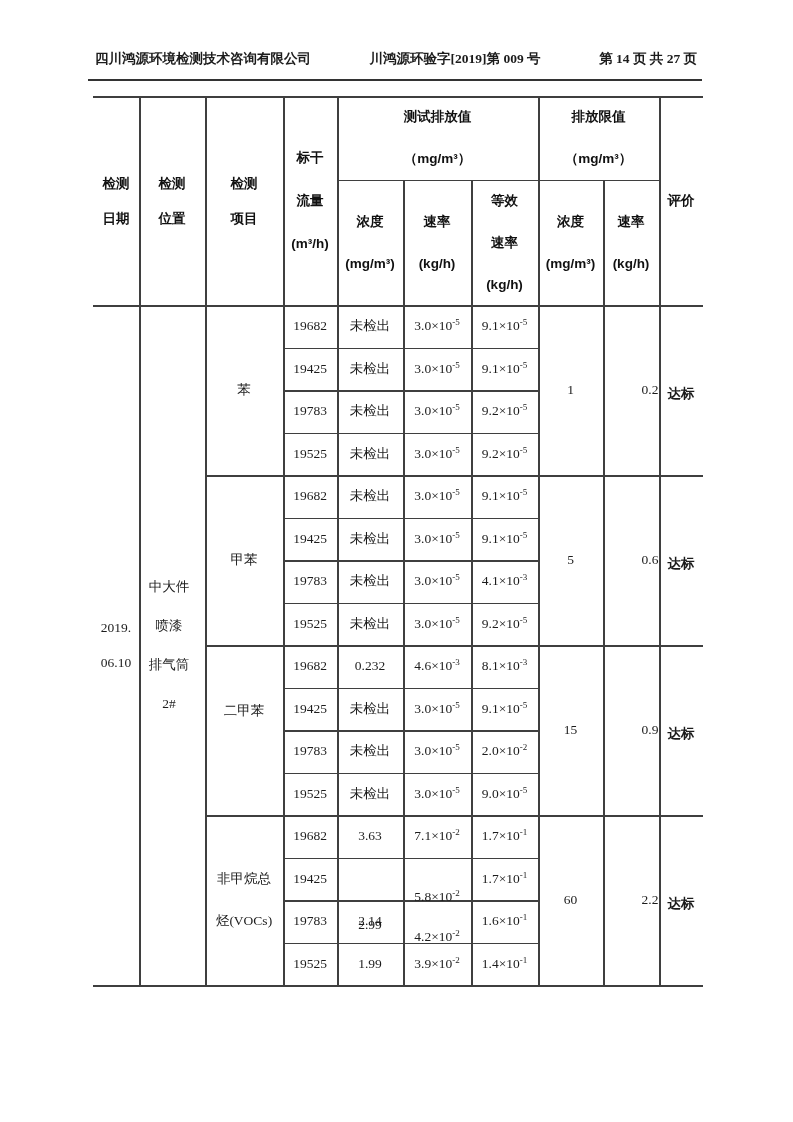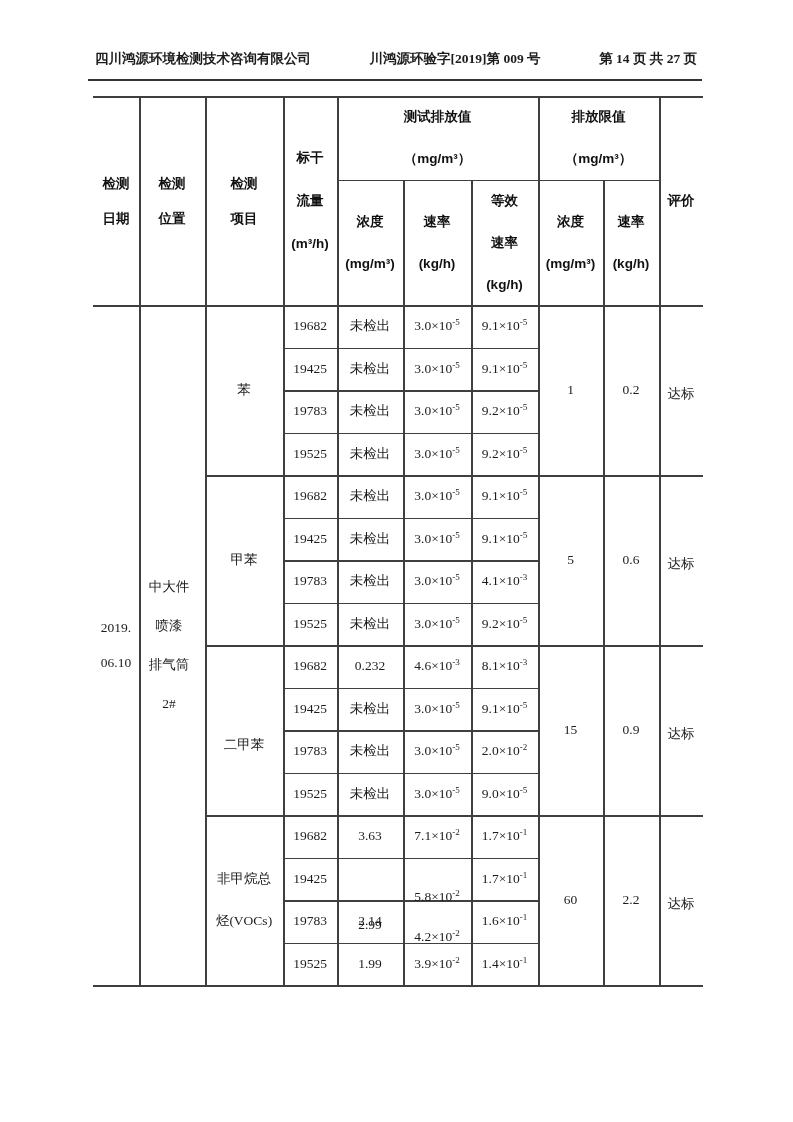--- a/index.html
+++ b/index.html
@@ -19,22 +19,22 @@
   .lh35{line-height:35px;}
   .lh39{line-height:39px;}
   .lh42{line-height:42px;}
   .lh43{line-height:43px;}
   .cf{left:283px;width:54px;height:42.5px;}
   .cc{left:337px;width:66px;height:42.5px;}
   .cr{left:403px;width:68px;height:42.5px;}
   .ce{left:471px;width:67px;height:42.5px;}
   .gi{left:205px;width:78px;height:170px;}
   .glc{left:538px;width:65px;height:170px;}
-  .glr{left:603px;width:56px;height:170px;}
-  .gev{left:659px;width:44px;height:178px;}
+  .glr{left:622px;width:56px;height:170px;}
+  .gev{left:659px;width:44px;height:178px;font-weight:bold;}
   sup{font-size:9px;vertical-align:super;line-height:0;}
 </style>
 </head>
 <body>
 
 <div class="page">
 
   <div class="doc-header">
     <span>四川鸿源环境检测技术咨询有限公司</span>
     <span>川鸿源环验字[2019]第 009 号</span>
@@ -140,21 +140,21 @@
   <div class="cell bd cr" style="top:560px;"><span>3.0×10<sup>-5</sup></span></div>
   <div class="cell bd ce" style="top:560px;"><span>4.1×10<sup>-3</sup></span></div>
   <div class="cell bd cf" style="top:602.5px;">19525</div>
   <div class="cell bd cc" style="top:602.5px;"><span>未检出</span></div>
   <div class="cell bd cr" style="top:602.5px;"><span>3.0×10<sup>-5</sup></span></div>
   <div class="cell bd ce" style="top:602.5px;"><span>9.2×10<sup>-5</sup></span></div>
   <div class="cell bd glc" style="top:475px;">5</div>
   <div class="cell bd glr" style="top:475px;">0.6</div>
   <div class="cell bd gev" style="top:475px;">达标</div>
 
-  <div class="cell bd gi" style="top:660px;border-radius:10px;">二甲苯</div>
+  <div class="cell bd gi" style="top:626px;border-radius:10px;">二甲苯</div>
   <div class="cell bd cf" style="top:645px;">19682</div>
   <div class="cell bd cc" style="top:645px;"><span>0.232</span></div>
   <div class="cell bd cr" style="top:645px;"><span>4.6×10<sup>-3</sup></span></div>
   <div class="cell bd ce" style="top:645px;"><span>8.1×10<sup>-3</sup></span></div>
   <div class="cell bd cf" style="top:687.5px;">19425</div>
   <div class="cell bd cc" style="top:687.5px;"><span>未检出</span></div>
   <div class="cell bd cr" style="top:687.5px;"><span>3.0×10<sup>-5</sup></span></div>
   <div class="cell bd ce" style="top:687.5px;"><span>9.1×10<sup>-5</sup></span></div>
   <div class="cell bd cf" style="top:730px;">19783</div>
   <div class="cell bd cc" style="top:730px;"><span>未检出</span></div>

